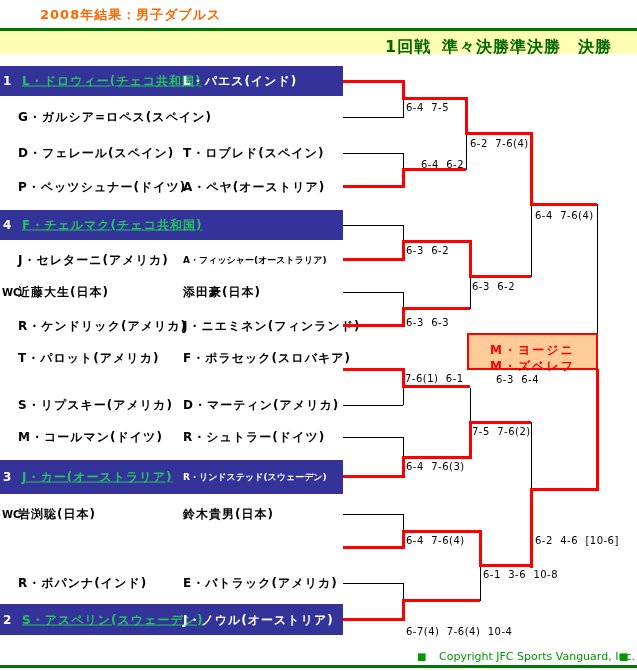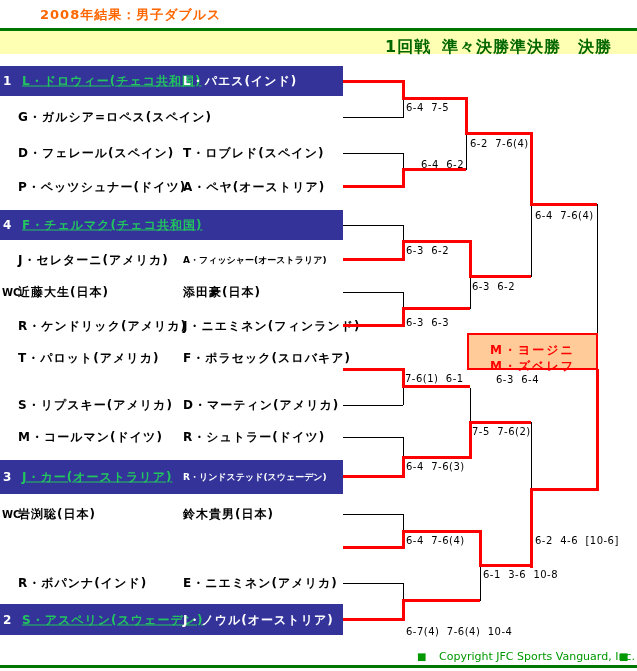--- a/index.html
+++ b/index.html
@@ -109,21 +109,21 @@
     <span class="p2 small">R・リンドステッド(スウェーデン)</span>
   </div>
   <div class="team-row" style="top:506px;">
     <span class="tag">WC</span>
     <span class="p1">岩渕聡(日本)</span>
     <span class="p2">鈴木貴男(日本)</span>
   </div>
   <div class="team-row" style="top:575px;">
     <span class="tag"></span>
     <span class="p1">R・ボパンナ(インド)</span>
-    <span class="p2">E・ニエミネン(アメリカ)</span>
+    <span class="p2">E・バトラック(アメリカ)</span>
   </div>
   <div class="team-row seeded" style="top:604px;height:31px;">
     <span class="tag">2</span>
     <span class="p1">S・アスペリン(スウェーデン)</span>
     <span class="p2">J・ノウル(オーストリア)</span>
   </div>
 
   <div class="hl red" style="left:343px;top:80px;width:60px;"></div>
   <div class="hl" style="left:343px;top:117px;width:60px;"></div>
   <div class="hl" style="left:343px;top:153px;width:60px;"></div>

